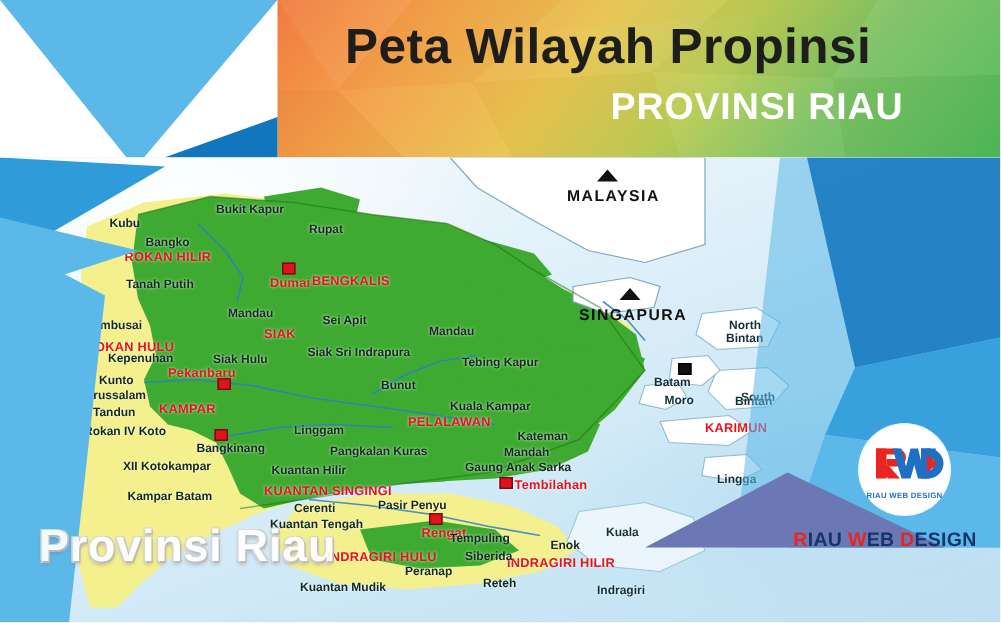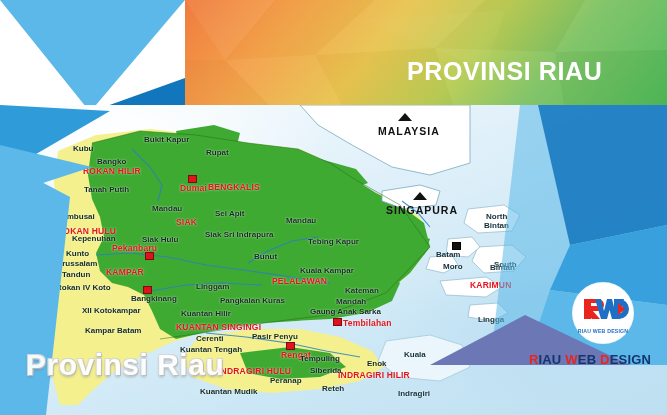--- a/index.html
+++ b/index.html
@@ -91,20 +91,21 @@
       <polygon points="190,0 300,0 250,48 130,55" fill="#ffffff" opacity=".15"></polygon>
       <polygon points="300,0 400,0 370,52 250,48" fill="#000000" opacity=".06"></polygon>
       <polygon points="400,0 482,0 482,50 370,52" fill="#ffffff" opacity=".16"></polygon>
       <polygon points="0,60 40,60 90,111 0,111" fill="#000000" opacity=".07"></polygon>
       <polygon points="40,60 130,55 160,111 90,111" fill="#ffffff" opacity=".14"></polygon>
       <polygon points="130,55 250,48 270,111 160,111" fill="#000000" opacity=".05"></polygon>
       <polygon points="250,48 370,52 380,111 270,111" fill="#ffffff" opacity=".13"></polygon>
       <polygon points="370,52 482,50 482,111 380,111" fill="#000000" opacity=".07"></polygon>
       <polygon points="180,20 320,10 300,70" fill="#ffffff" opacity=".10"></polygon>
     </svg>
+    <div class="hdr-title">Peta Wilayah Propinsi</div>
     <div class="hdr-sub">PROVINSI RIAU</div>
   </div>
 
   <svg style="position:absolute;left:0;top:0;" width="230" height="150">
     <polygon points="0,0 185,0 90,112" fill="#5bb8e8"></polygon>
     <polygon points="90,112 185,0 185,111 230,111" fill="#2f9bd9" opacity="0"></polygon>
     <polygon points="90,112 185,78 185,150 60,150" fill="#1276bd"></polygon>
   </svg>
 
   <div class="map">

